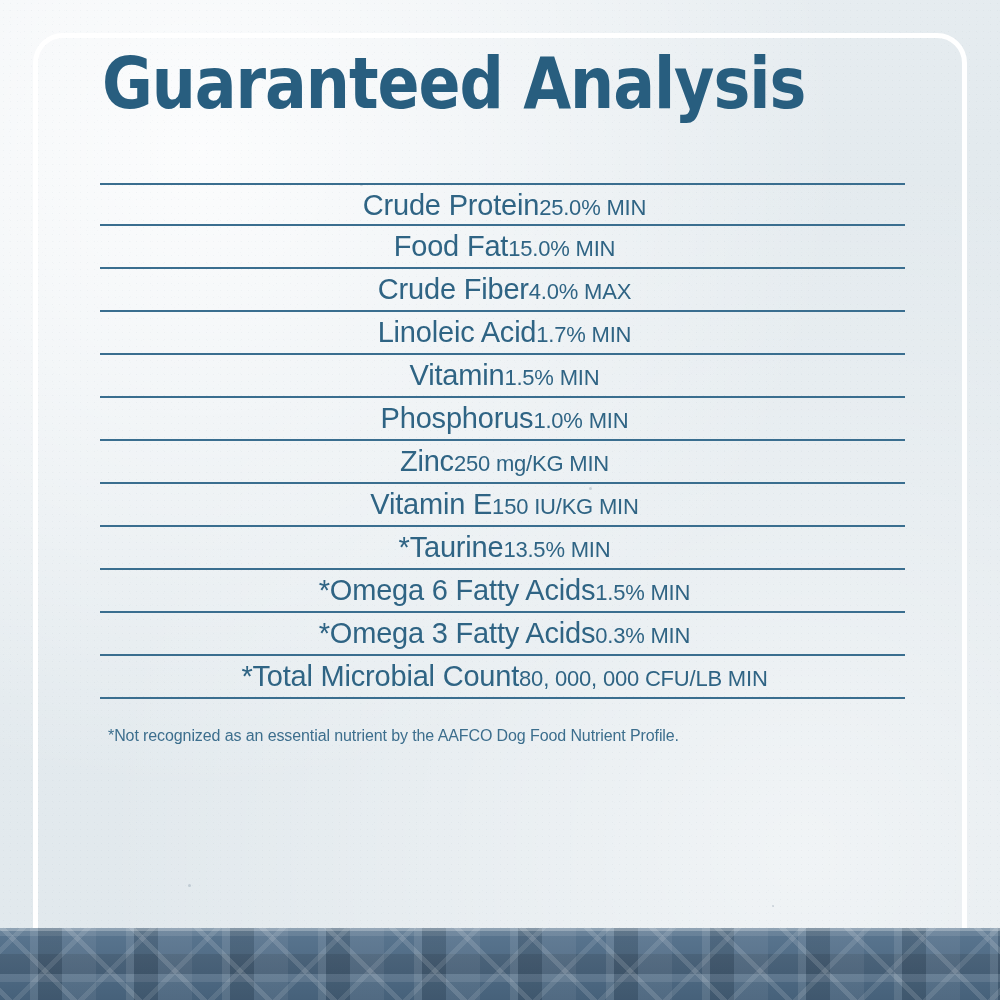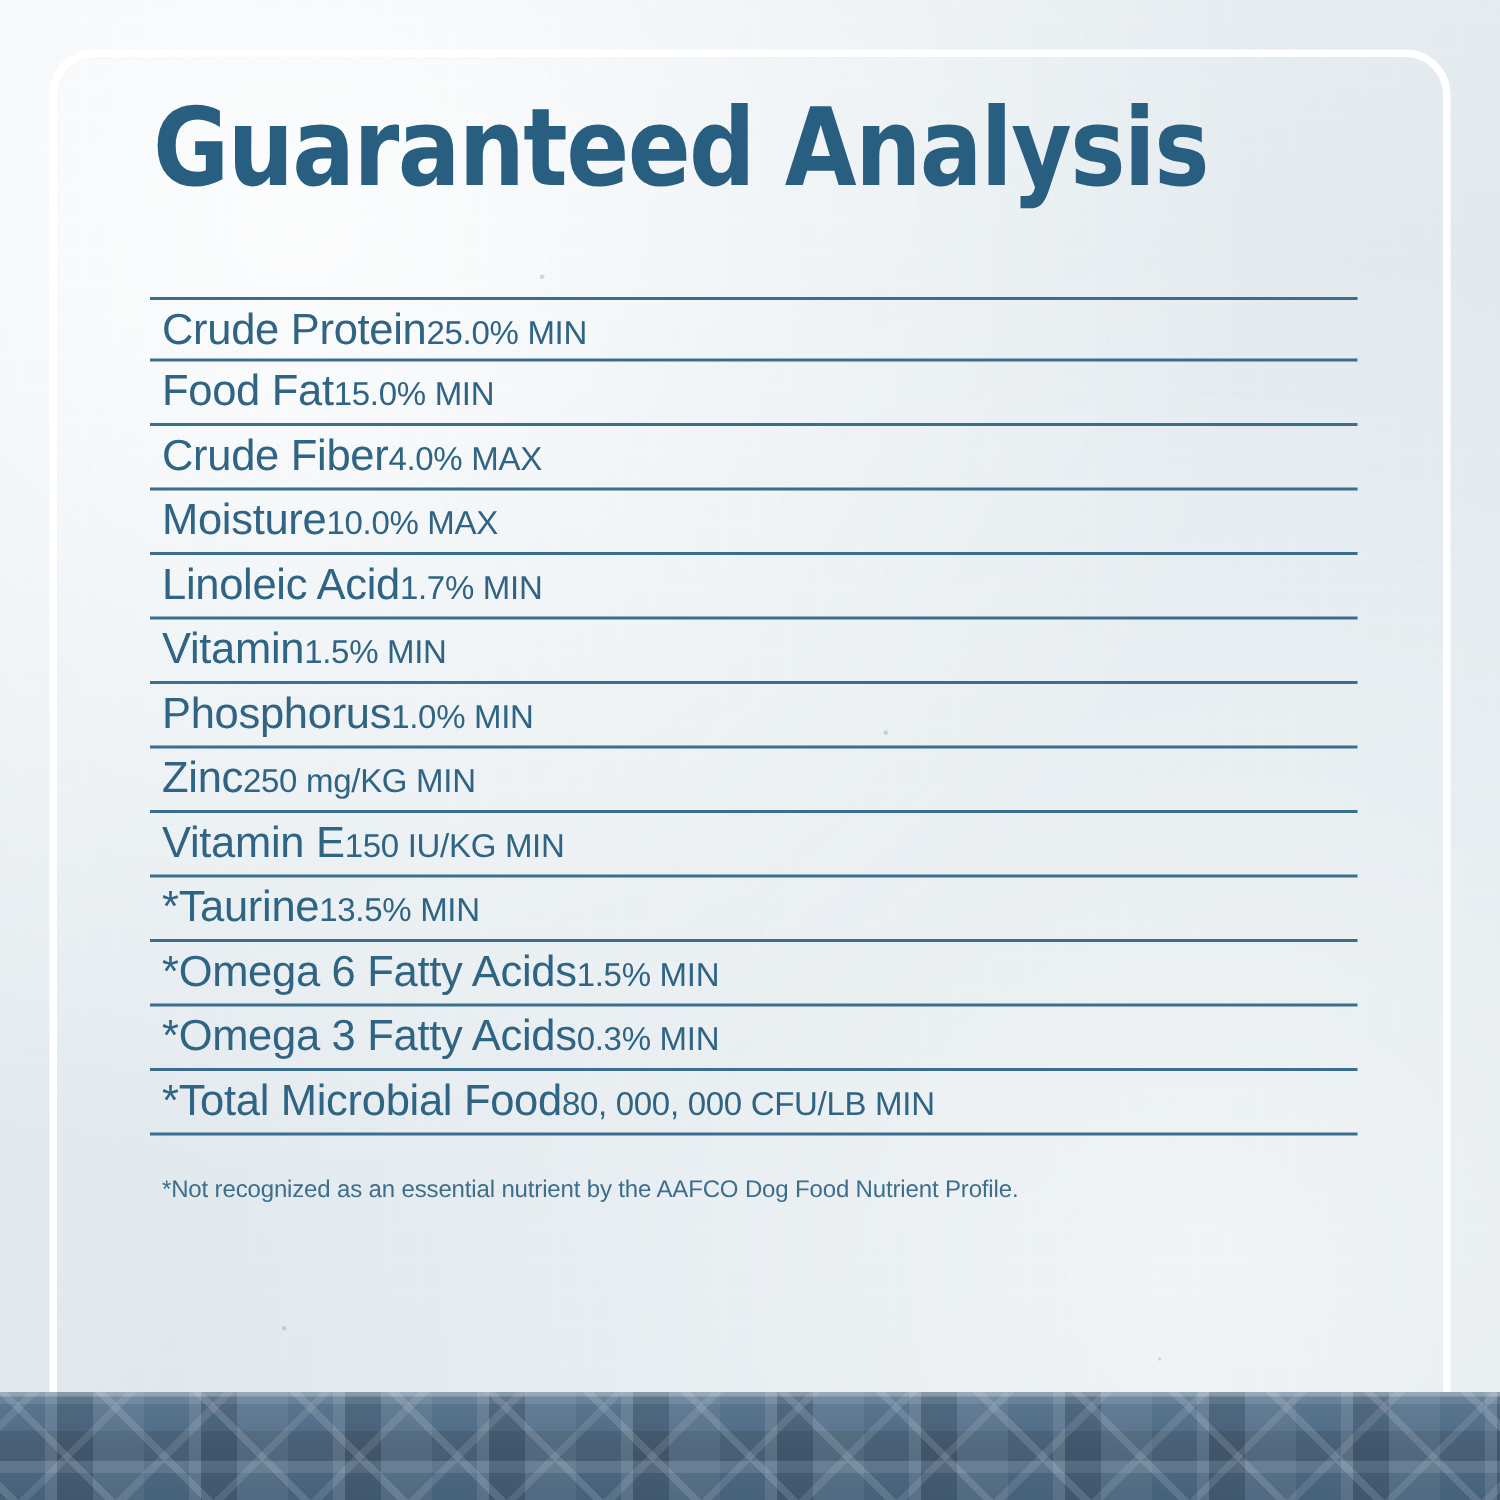--- a/index.html
+++ b/index.html
@@ -100,21 +100,21 @@
     height: 968px;
     border: 5px solid #ffffff;
     border-radius: 30px;
     box-sizing: border-box;
     pointer-events: none;
   }
 
   #content {
     position: absolute;
     left: 100px;
-    top: 56px;
+    top: 41px;
     width: 805px;
   }
 
   #title {
     font-family: "DejaVu Sans", sans-serif;
     font-weight: bold;
     font-size: 72px;
     line-height: 1.0;
     letter-spacing: -1.2px;
     color: #285e7f;
@@ -125,21 +125,21 @@
     padding-top: 6px;
   }
 
   #table {
     margin-top: 64px;
   }
 
   .row {
     display: flex;
     align-items: baseline;
-    justify-content: flex-start;
+    justify-content: center;
     border-bottom: 2px solid #3a6e8f;
     padding: 4px 4px 3px 8px;
     height: 43px;
     box-sizing: border-box;
   }
   .row:first-child {
     border-top: 2px solid #3a6e8f;
   }
   .nutrient {
     font-size: 29px;
@@ -199,24 +199,20 @@
       <div class="row">
         <span class="nutrient">Food Fat</span>
         <span class="amount">15.0% MIN</span>
       </div>
 
       <div class="row">
         <span class="nutrient">Crude Fiber</span>
         <span class="amount">4.0% MAX</span>
       </div>
 
-      <div class="row">
-        <span class="nutrient">Moisture</span>
-        <span class="amount">10.0% MAX</span>
-      </div>
 
       <div class="row">
         <span class="nutrient">Linoleic Acid</span>
         <span class="amount">1.7% MIN</span>
       </div>
 
       <div class="row">
         <span class="nutrient">Vitamin</span>
         <span class="amount">1.5% MIN</span>
       </div>
@@ -245,21 +241,21 @@
         <span class="nutrient">*Omega 6 Fatty Acids</span>
         <span class="amount">1.5% MIN</span>
       </div>
 
       <div class="row">
         <span class="nutrient">*Omega 3 Fatty Acids</span>
         <span class="amount">0.3% MIN</span>
       </div>
 
       <div class="row">
-        <span class="nutrient">*Total Microbial Food</span>
+        <span class="nutrient">*Total Microbial Count</span>
         <span class="amount">80, 000, 000 CFU/LB MIN</span>
       </div>
 
     </div>
 
     <div id="footnote">*Not recognized as an essential nutrient by the AAFCO Dog Food Nutrient Profile.</div>
 
   </div>
 
   <div id="plaid">

